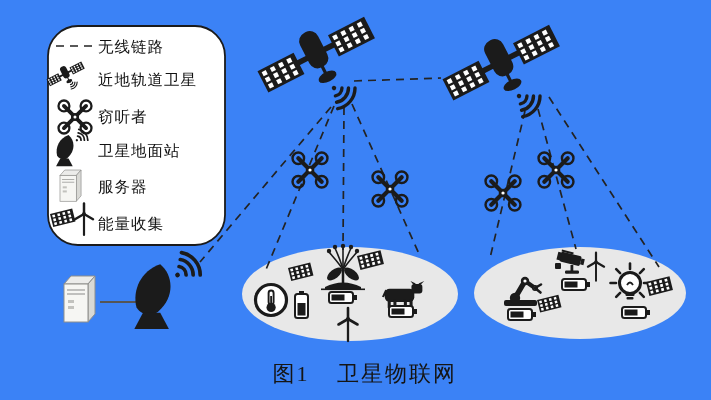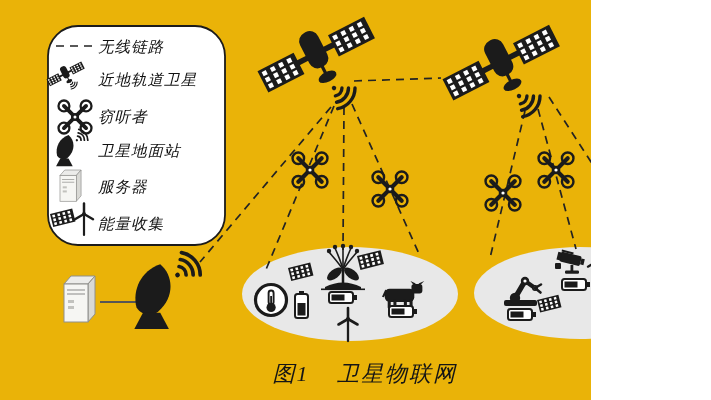--- a/index.html
+++ b/index.html
@@ -1,17 +1,17 @@
 <!DOCTYPE html>
 <html><head>
 <meta charset="utf-8">
 <style>
   html,body{margin:0;padding:0;background:#fff;}
-  .stage{position:relative;width:591px;height:400px;background:#eab308;overflow:hidden;
-         font-family:"Liberation Serif","DejaVu Serif",serif;font-style:italic;}
+  .stage{position:relative;width:711px;height:400px;background:#3b82f6;overflow:hidden;
+         font-family:"Liberation Serif","DejaVu Serif",serif;}
   svg{position:absolute;left:0;top:0;}
   .ink{fill:#1b1b1b;}
   .dashl{stroke:#232323;stroke-width:1.7;stroke-dasharray:8 6;fill:none;stroke-linecap:butt;}
   .legend-label{font-size:15.5px;fill:#111;letter-spacing:1px;}
   .cap{font-size:22px;fill:#151515;letter-spacing:2px;}
 </style>
 </head>
 <body>
 
 <div class="stage">

